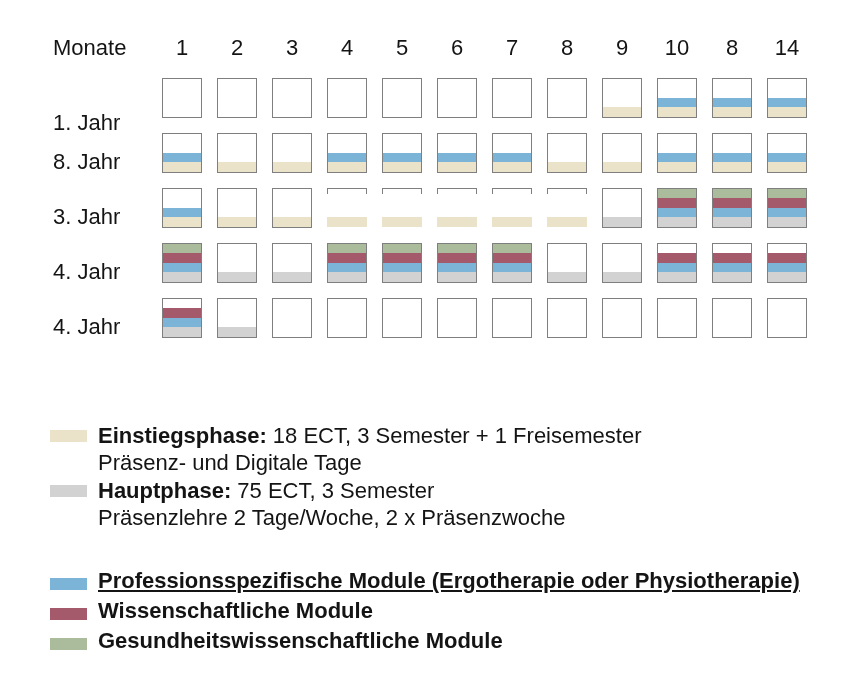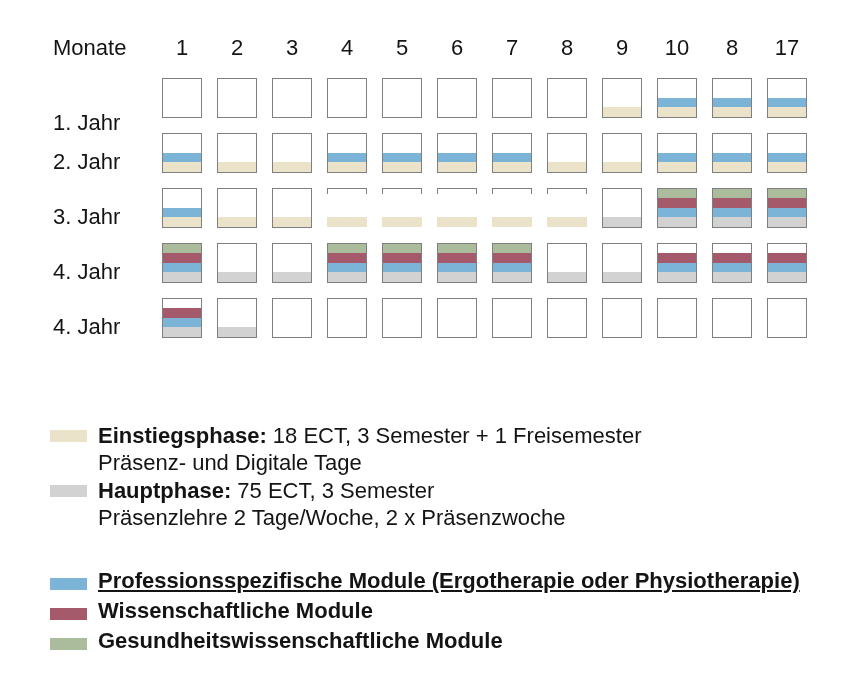--- a/index.html
+++ b/index.html
@@ -40,21 +40,21 @@
       <div class="month-num" style="left: 185px;">2</div>
       <div class="month-num" style="left: 240px;">3</div>
       <div class="month-num" style="left: 295px;">4</div>
       <div class="month-num" style="left: 350px;">5</div>
       <div class="month-num" style="left: 405px;">6</div>
       <div class="month-num" style="left: 460px;">7</div>
       <div class="month-num" style="left: 515px;">8</div>
       <div class="month-num" style="left: 570px;">9</div>
       <div class="month-num" style="left: 625px;">10</div>
       <div class="month-num" style="left: 680px;">8</div>
-      <div class="month-num" style="left: 735px;">17</div>
+      <div class="month-num" style="left: 735px;">14</div>
       <div class="row-label" style="left: 21px; top: 110px;">1. Jahr</div>
       <div class="cell" style="left: 130px; top: 78px;">
         <div class="band" style="height: 9px; background: transparent;"></div>
         <div class="band" style="height: 10px; background: transparent;"></div>
         <div class="band" style="height: 9px; background: transparent;"></div>
         <div class="band" style="height: 10px; background: transparent;"></div>
       </div>
       <div class="cell" style="left: 185px; top: 78px;">
         <div class="band" style="height: 9px; background: transparent;"></div>
         <div class="band" style="height: 10px; background: transparent;"></div>
@@ -114,21 +114,21 @@
         <div class="band" style="height: 10px; background: transparent;"></div>
         <div class="band" style="height: 9px; background: rgb(124, 180, 216);"></div>
         <div class="band" style="height: 10px; background: rgb(235, 227, 201);"></div>
       </div>
       <div class="cell" style="left: 735px; top: 78px;">
         <div class="band" style="height: 9px; background: transparent;"></div>
         <div class="band" style="height: 10px; background: transparent;"></div>
         <div class="band" style="height: 9px; background: rgb(124, 180, 216);"></div>
         <div class="band" style="height: 10px; background: rgb(235, 227, 201);"></div>
       </div>
-      <div class="row-label" style="left: 21px; top: 149px;">2. Jahr</div>
+      <div class="row-label" style="left: 21px; top: 149px;">8. Jahr</div>
       <div class="cell" style="left: 130px; top: 133px;">
         <div class="band" style="height: 9px; background: transparent;"></div>
         <div class="band" style="height: 10px; background: transparent;"></div>
         <div class="band" style="height: 9px; background: rgb(124, 180, 216);"></div>
         <div class="band" style="height: 10px; background: rgb(235, 227, 201);"></div>
       </div>
       <div class="cell" style="left: 185px; top: 133px;">
         <div class="band" style="height: 9px; background: transparent;"></div>
         <div class="band" style="height: 10px; background: transparent;"></div>
         <div class="band" style="height: 9px; background: transparent;"></div>

